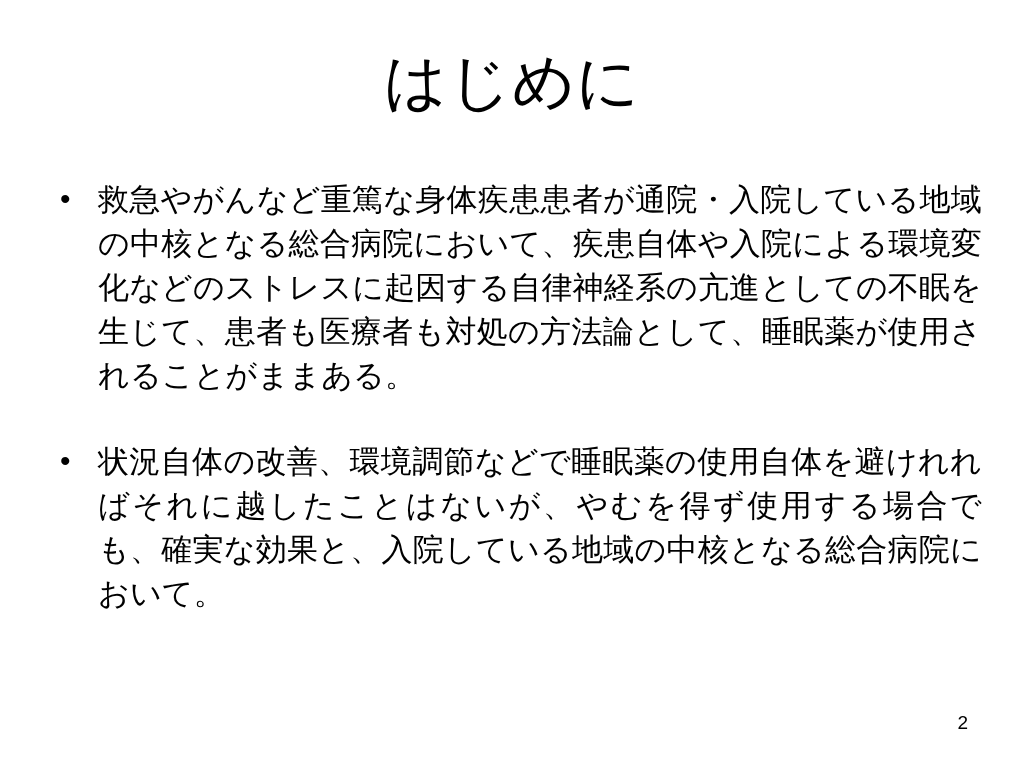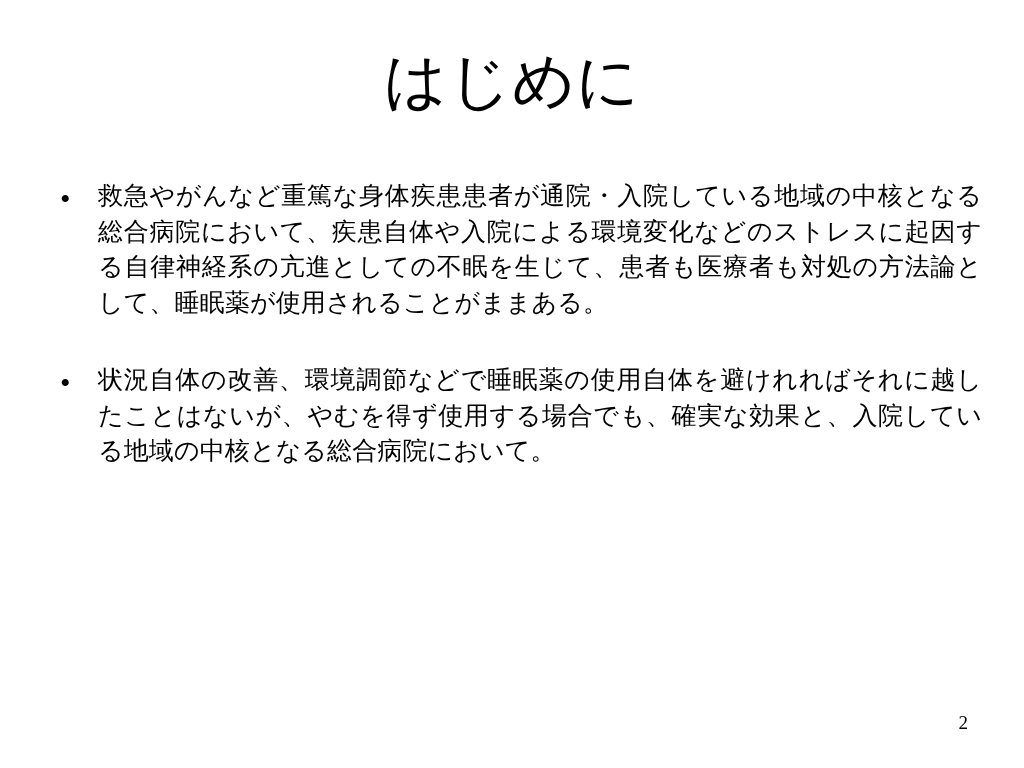--- a/index.html
+++ b/index.html
@@ -12,21 +12,20 @@
     background: #ffffff;
     font-family: "Liberation Sans", sans-serif;
     color: #000000;
     overflow: hidden;
   }
   .slide {
     position: relative;
     width: 1024px;
     height: 768px;
     box-sizing: border-box;
-    font-family: Liberation Serif, serif;
   }
   .slide-title {
     position: absolute;
     top: 46px;
     left: 0;
     width: 1024px;
     text-align: center;
     font-size: 62px;
     line-height: 1.15;
     font-weight: normal;
@@ -50,21 +49,21 @@
     flex: 0 0 auto;
     width: 46px;
     font-size: 30px;
     line-height: 1.42;
     text-align: left;
     padding-left: 8px;
     box-sizing: border-box;
   }
   .bullet-text {
     flex: 1 1 auto;
-    font-size: 25px;
+    font-size: 31px;
     line-height: 1.42;
     text-align: justify;
     text-justify: inter-character;
     letter-spacing: 0.005em;
   }
   .page-number {
     position: absolute;
     right: 56px;
     bottom: 34px;
     font-size: 19px;

